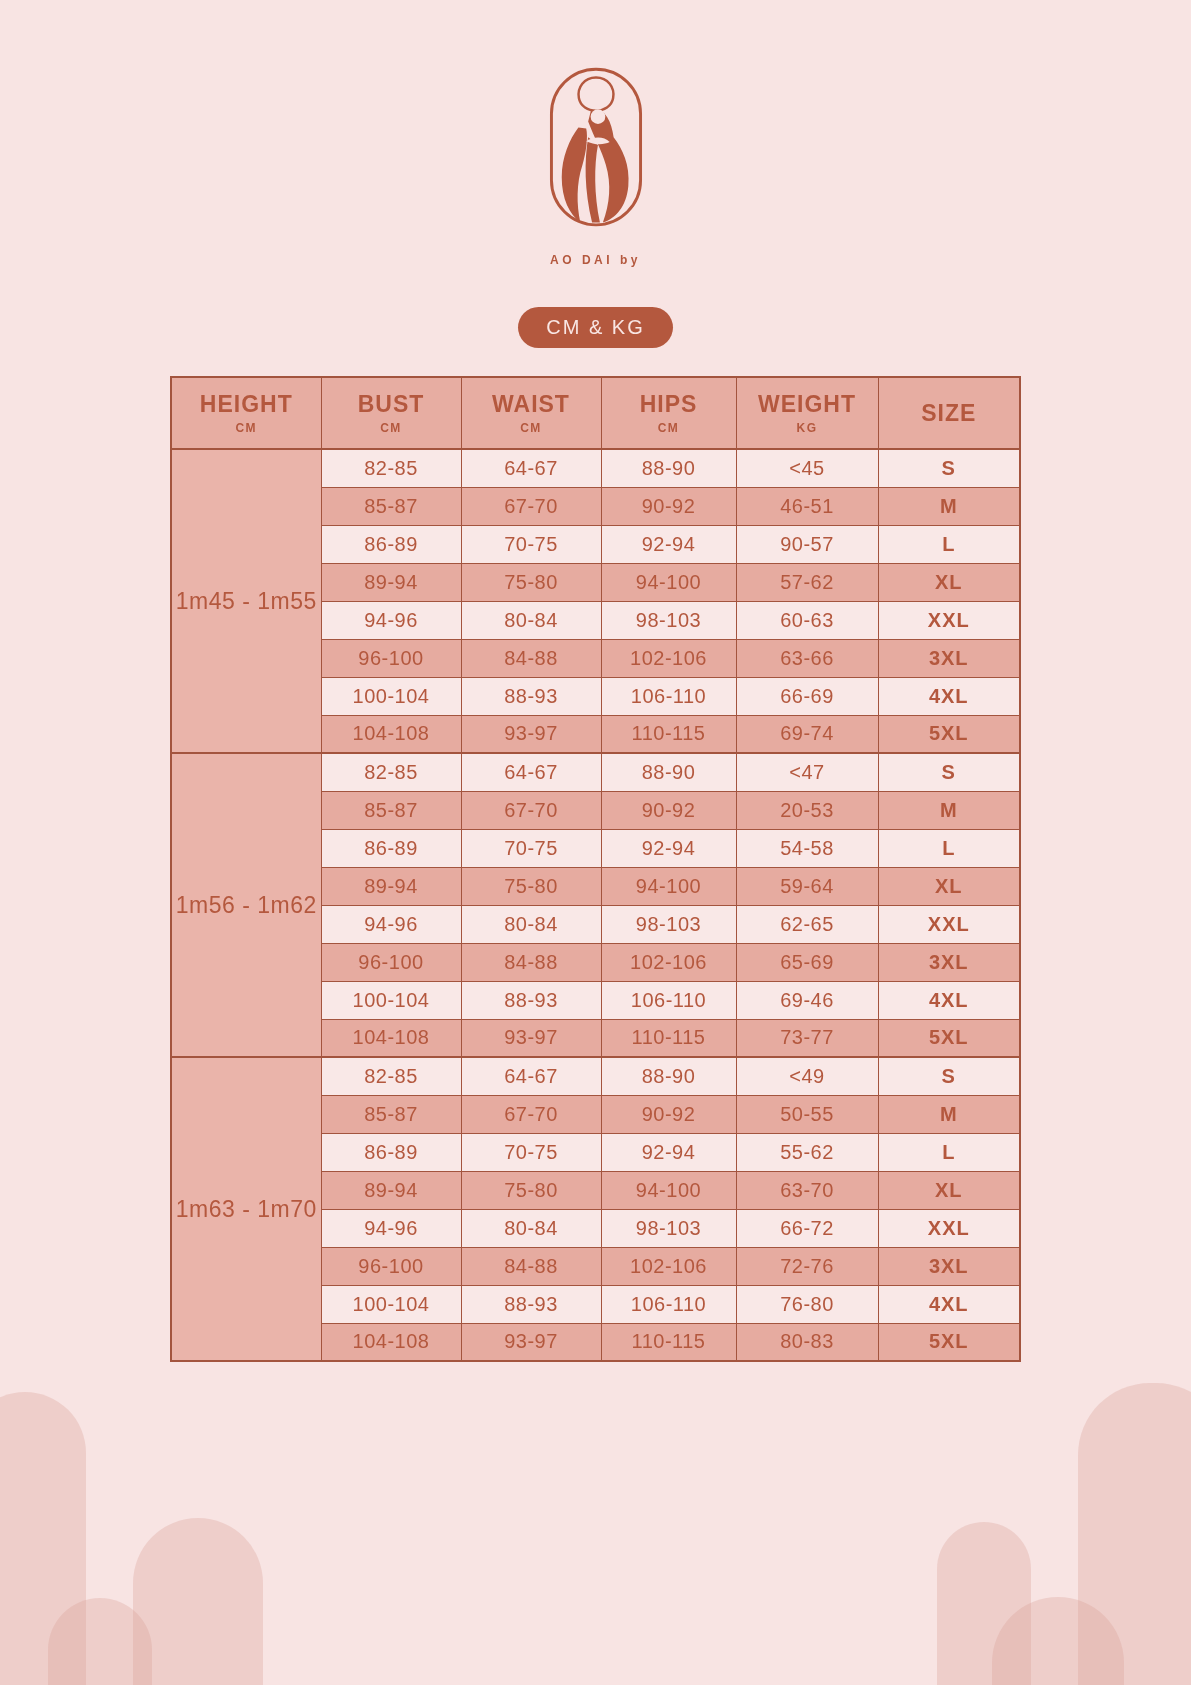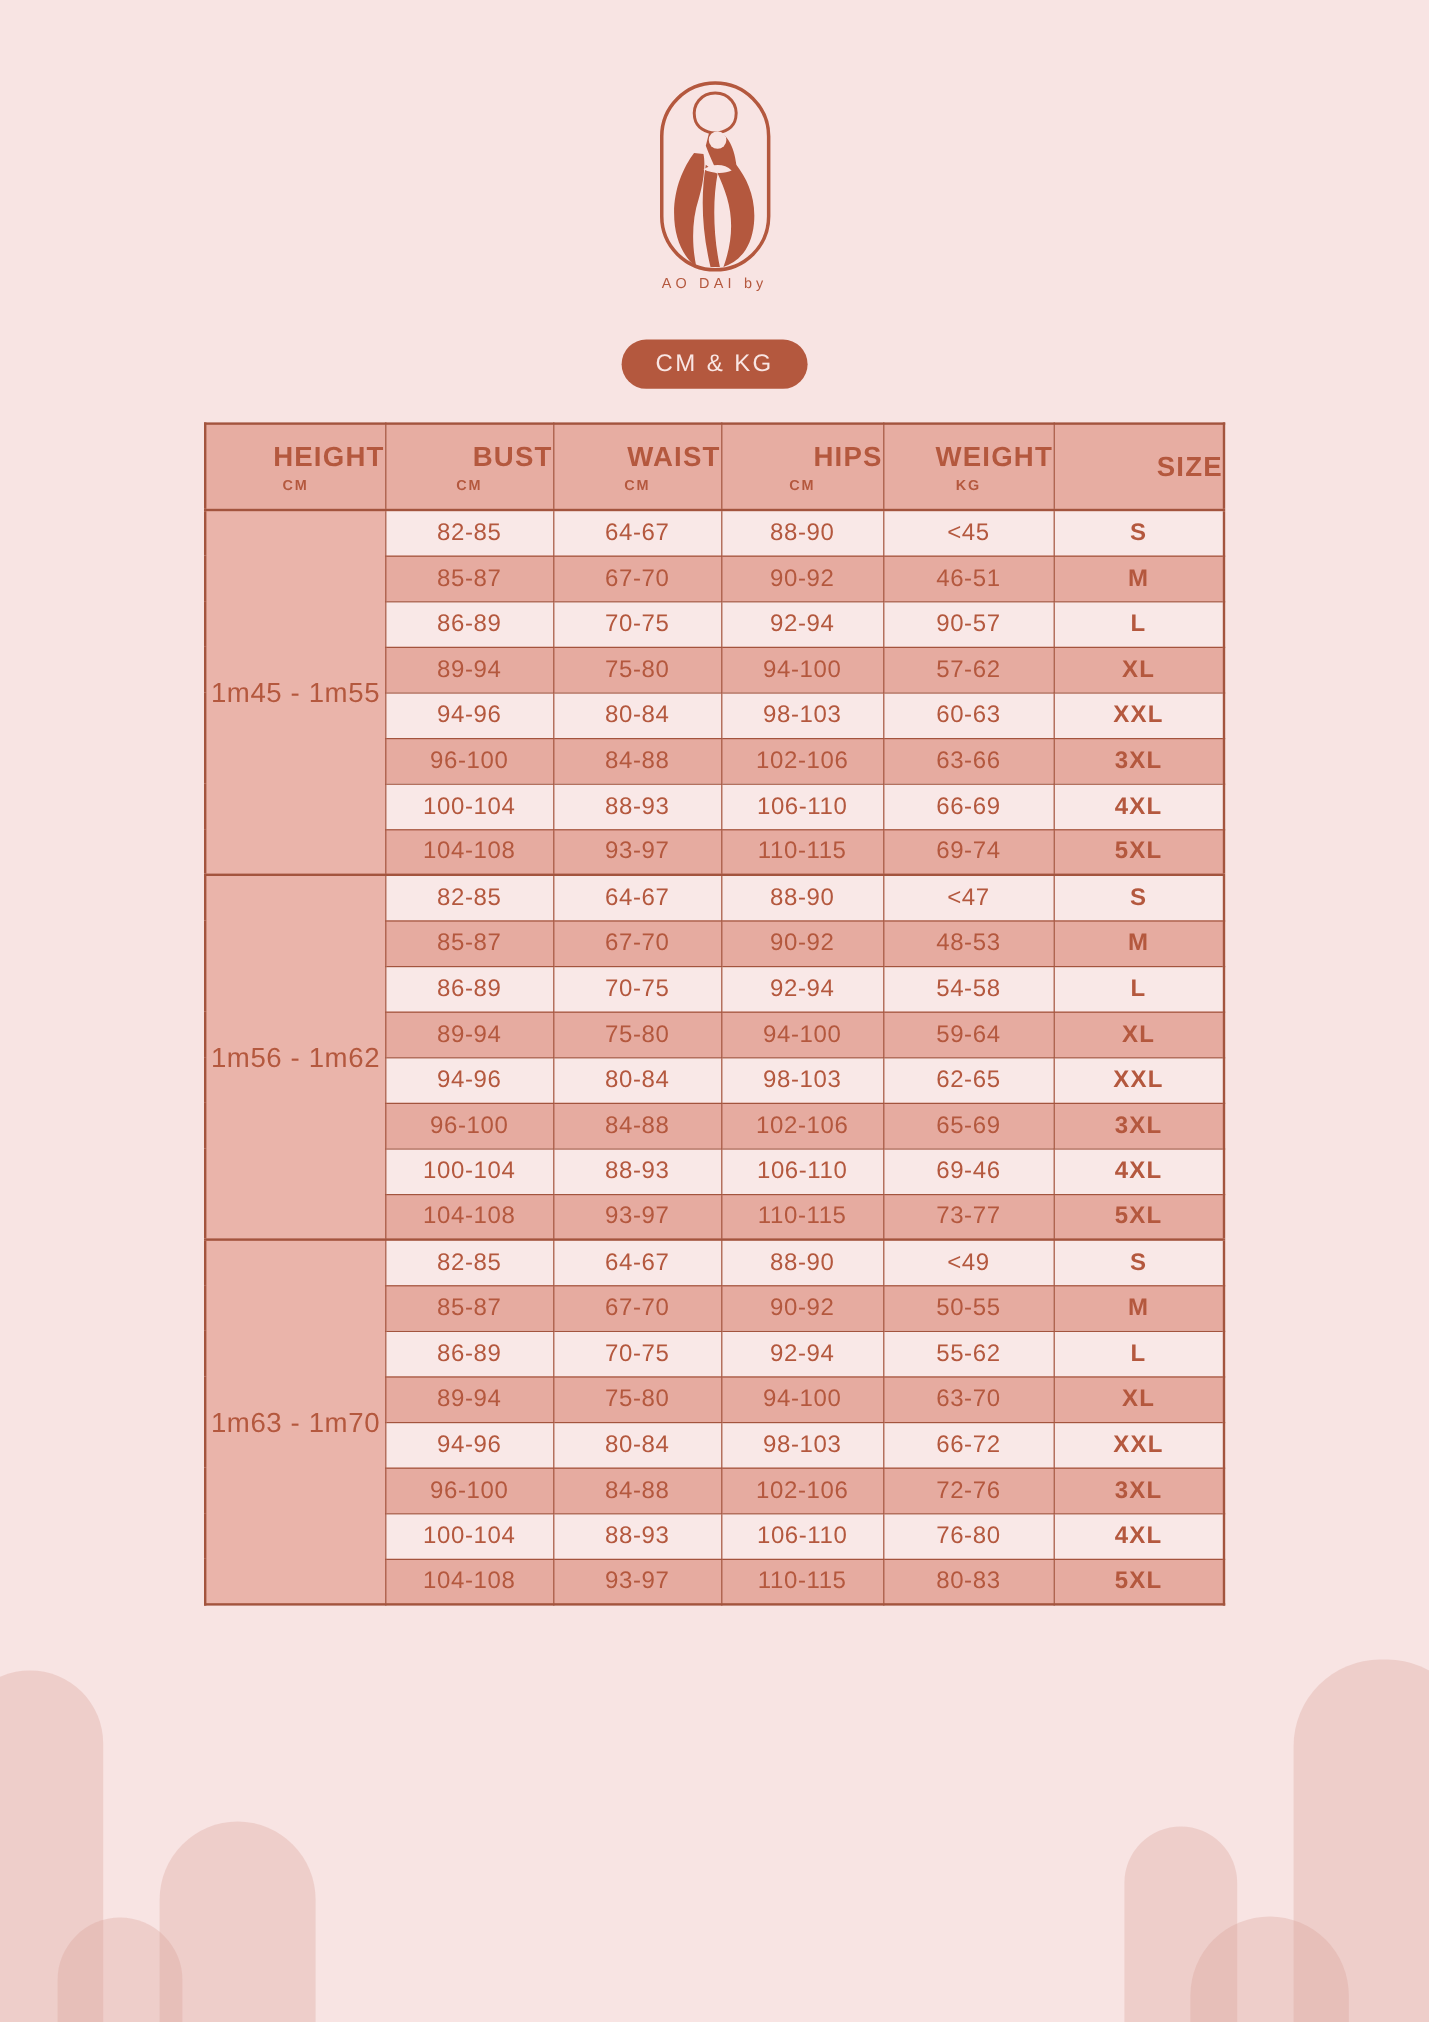--- a/index.html
+++ b/index.html
@@ -22,24 +22,24 @@
     height: 1685px;
     background: var(--background);
     overflow: hidden;
     font-family: "Liberation Sans", sans-serif;
   }
   .content { position: relative; z-index: 2; display: flex; flex-direction: column; align-items: center; }
 
   .logo-wrap { margin-top: 66px; display: flex; flex-direction: column; align-items: center; }
   .logo-svg { width: 94px; height: 162px; display: block; }
   .tagline {
-    margin-top: 1px;
+    margin-top: 25px;
     font-size: 12px;
     letter-spacing: 3.5px;
-    font-weight: normal;
+    font-weight: bold;
     color: var(--accent);
   }
   .brand {
     margin-top: 4px;
     font-family: "Liberation Serif", serif;
     font-size: 36px;
     letter-spacing: 5px;
     color: var(--accent);
   }
   .main-title {
@@ -82,21 +82,21 @@
     border: 1px solid var(--border);
     text-align: center;
     vertical-align: middle;
     color: var(--accent);
   }
   .size-table thead th {
     background: var(--header-bg);
     height: 72px;
     padding: 6px 0;
   }
-  .h-main { font-size: 23px; letter-spacing: 1px; text-align: right; }
+  .h-main { font-size: 23px; letter-spacing: 1px; }
   .h-sub  { font-size: 12px; letter-spacing: 1.5px; margin-top: 3px; }
   .size-table td { height: 38px; font-size: 20px; letter-spacing: 0.5px; }
   tr.light td { background: var(--row-light); }
   tr.dark  td { background: var(--row-dark); }
   td.height-cell { background: var(--height-cell-bg) !important; font-size: 23px; }
   td.size-cell { font-weight: bold; letter-spacing: 1px; }
   tbody.group { border-top: 2px solid var(--border); }
 
   .arch { position: absolute; z-index: 1; background: var(--arch); }
   .arch-l1 { left: -36px;  top: 1392px; width: 122px; height: 300px; border-radius: 61px 61px 0 0; }
@@ -240,21 +240,21 @@
             <td class="val-cell">82-85</td>
             <td class="val-cell">64-67</td>
             <td class="val-cell">88-90</td>
             <td class="val-cell">&lt;47</td>
             <td class="size-cell">S</td>
           </tr>
           <tr class="dark">
             <td class="val-cell">85-87</td>
             <td class="val-cell">67-70</td>
             <td class="val-cell">90-92</td>
-            <td class="val-cell">48-53</td>
+            <td class="val-cell">20-53</td>
             <td class="size-cell">M</td>
           </tr>
           <tr class="light">
             <td class="val-cell">86-89</td>
             <td class="val-cell">70-75</td>
             <td class="val-cell">92-94</td>
             <td class="val-cell">54-58</td>
             <td class="size-cell">L</td>
           </tr>
           <tr class="dark">

